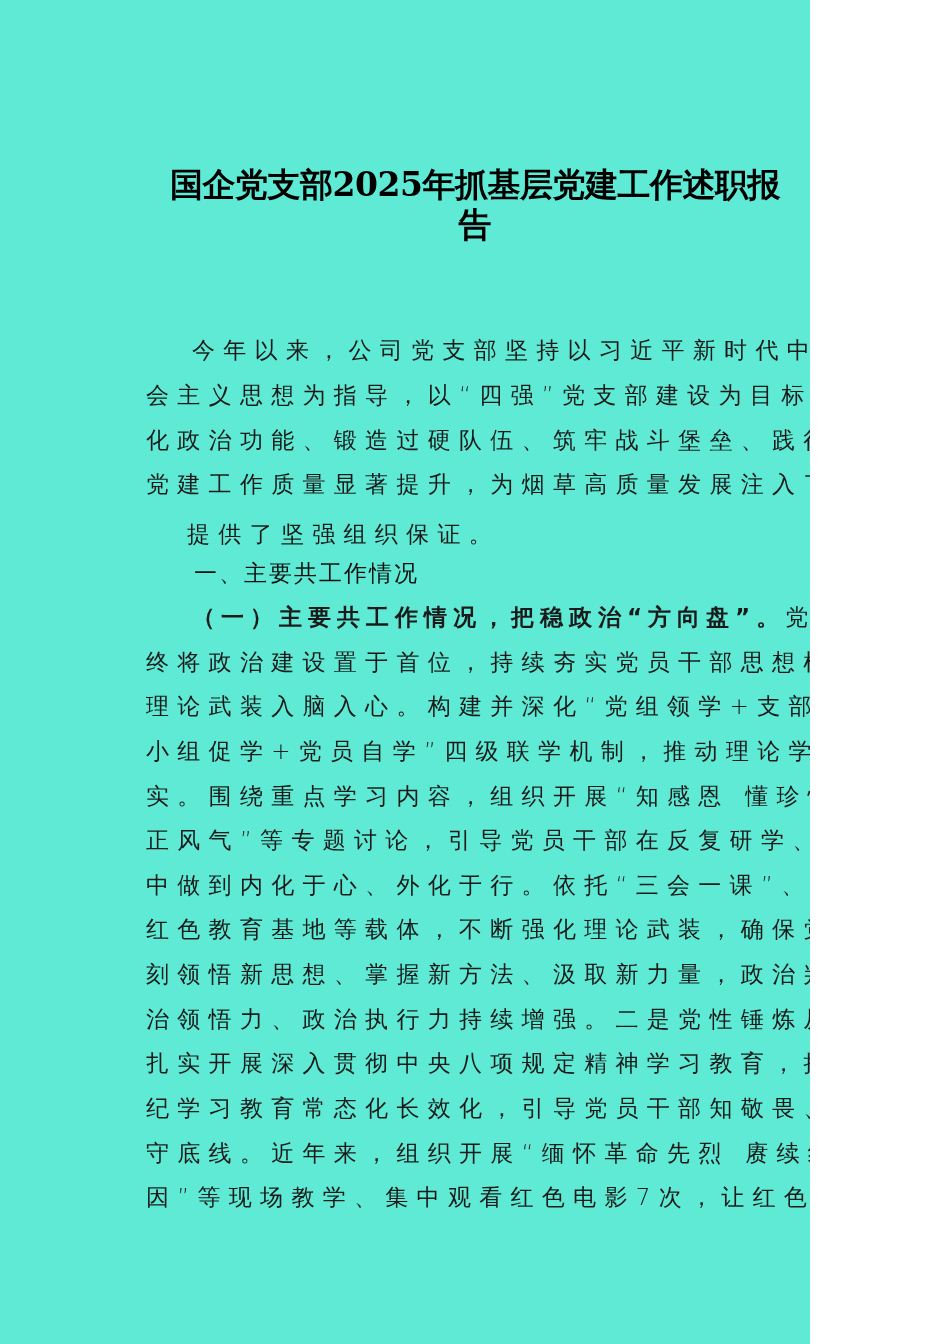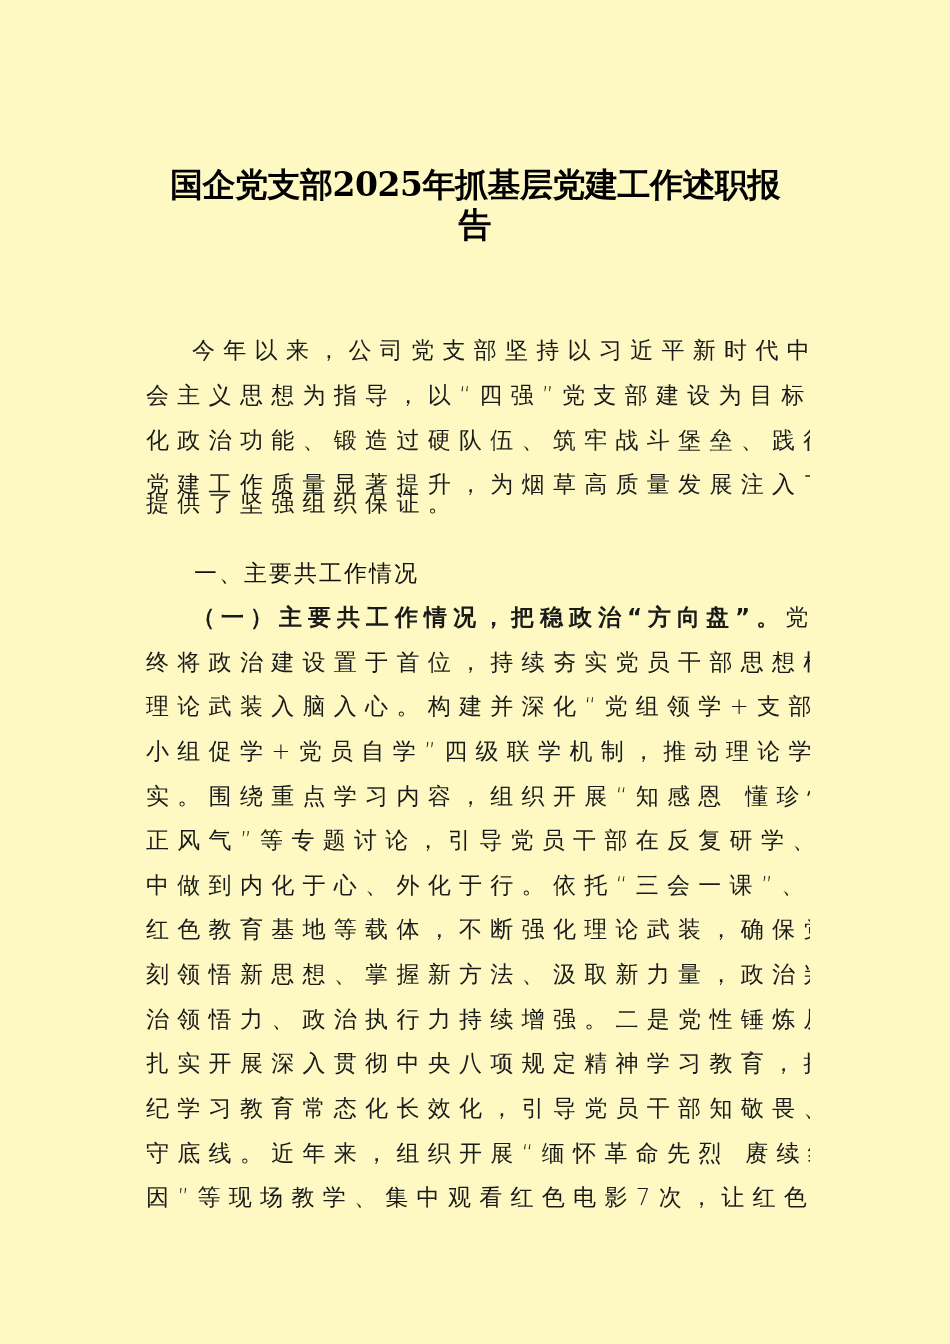--- a/index.html
+++ b/index.html
@@ -10,23 +10,23 @@
     body {
       width: 950px;
       height: 1344px;
       position: relative;
       overflow: hidden;
       color: #111111;
     }
     .page {
       position: absolute;
       left: 0; top: 0;
-      width: 950px;
+      width: 810px;
       height: 1344px;
-      background: #fef9c3;
+      background: #5eead4;
     }
     .title {
       position: absolute;
       left: 140px;
       width: 670px;
       text-align: center;
       font-family: "DejaVu Serif", "Liberation Serif", serif;
       font-weight: bold;
       font-size: 33px;
       color: #000;
@@ -70,21 +70,21 @@
 
 <div class="page">
 
   <div class="title l1">国企党支部2025年抓基层党建工作述职报</div>
   <div class="title l2">告</div>
 
   <div class="body-line indent" style="top:335px;">今年以来，公司党支部坚持以习近平新时代中国特色社</div>
   <div class="body-line" style="top:380px;">会主义思想为指导，以“四强”党支部建设为目标，着力强</div>
   <div class="body-line" style="top:425px;">化政治功能、锻造过硬队伍、筑牢战斗堡垒、践行初心使命</div>
   <div class="body-line" style="top:469px;">党建工作质量显著提升，为烟草高质量发展注入了强劲动力</div>
-  <div class="body-line" style="top:488px;">提供了坚强组织保证。</div>
+  <div class="body-line" style="top:519px;margin-left:41px;">提供了坚强组织保证。</div>
 
   <div class="heading" style="top:558px;">一、主要共工作情况</div>
 
   <div class="body-line indent" style="top:602px; letter-spacing:5.4px;">
     <span class="subheading-run">（一）主要共工作情况，把稳政治“方向盘”。</span><span>党支部始</span>
   </div>
 
   <div class="body-line" style="top:647px;">终将政治建设置于首位，持续夯实党员干部思想根基。一是</div>
   <div class="body-line" style="top:691px;">理论武装入脑入心。构建并深化“党组领学+支部研学+党</div>
   <div class="body-line" style="top:736px;">小组促学+党员自学”四级联学机制，推动理论学习走深走</div>

